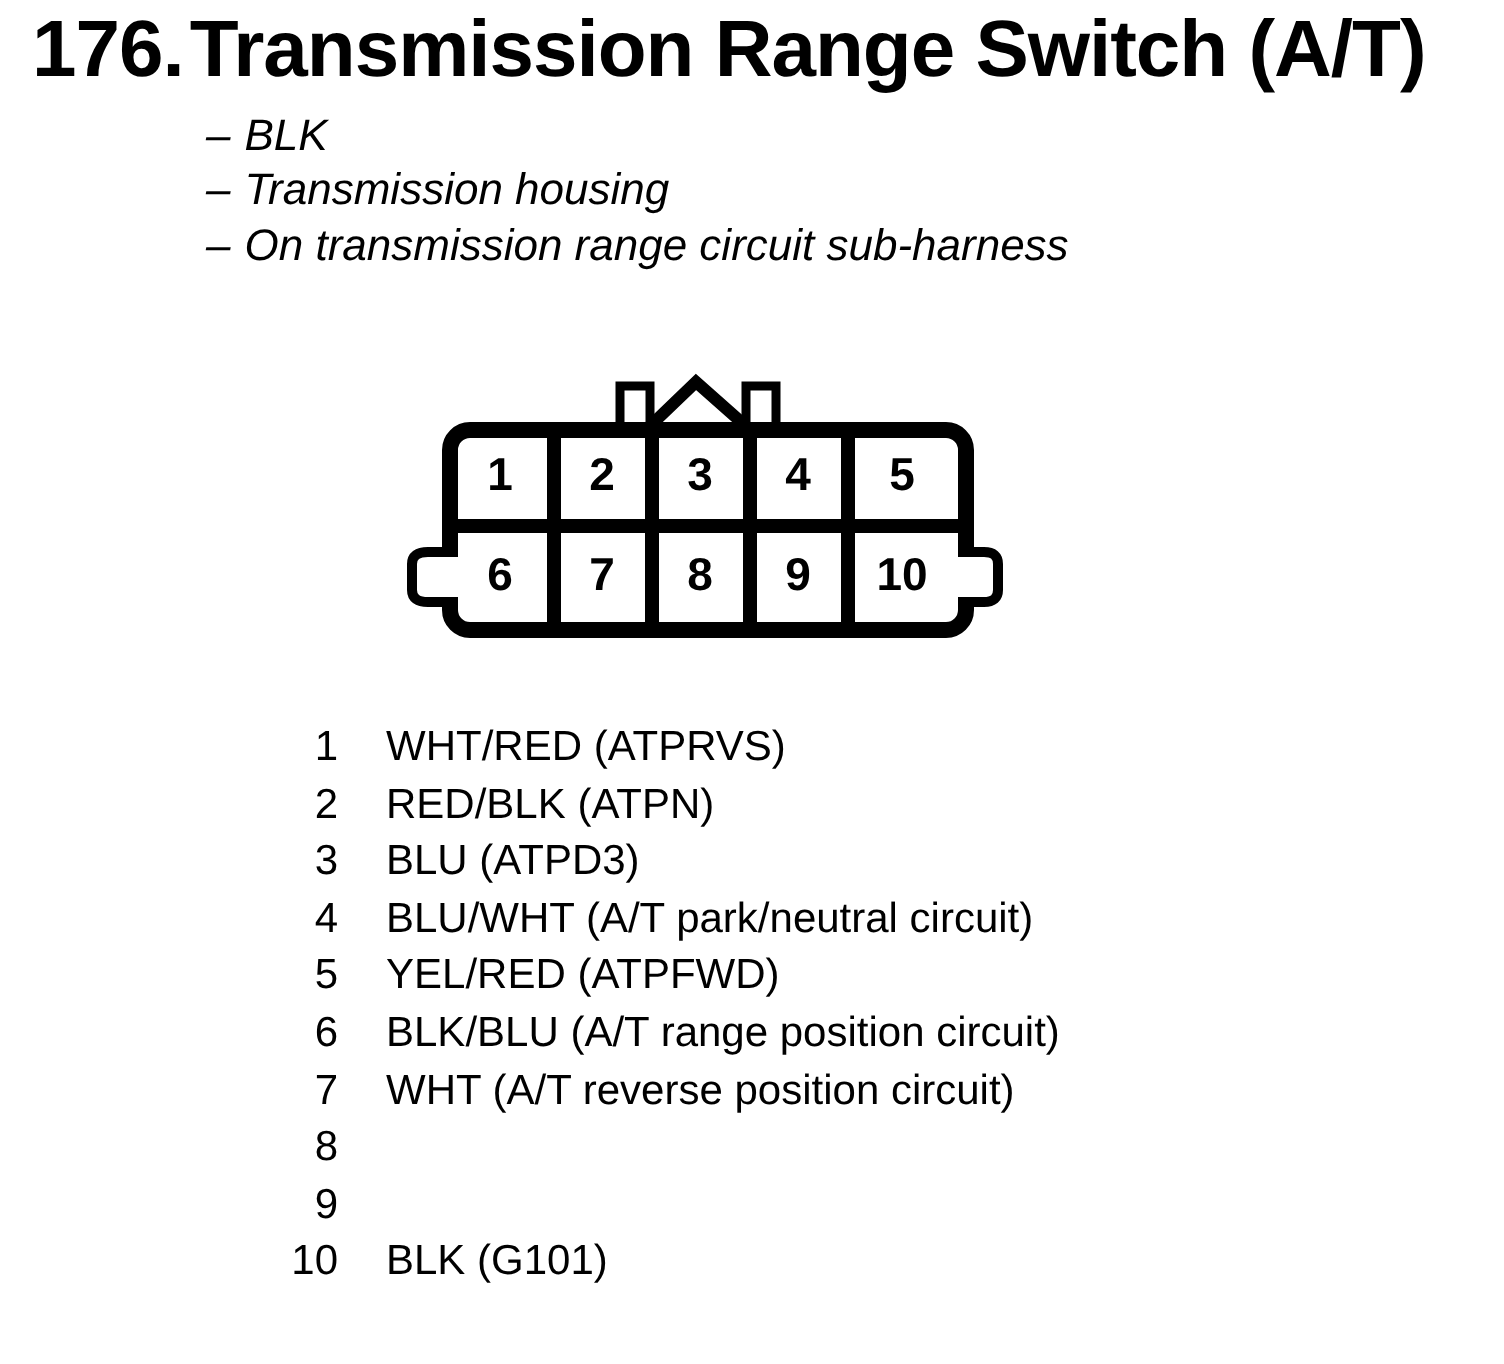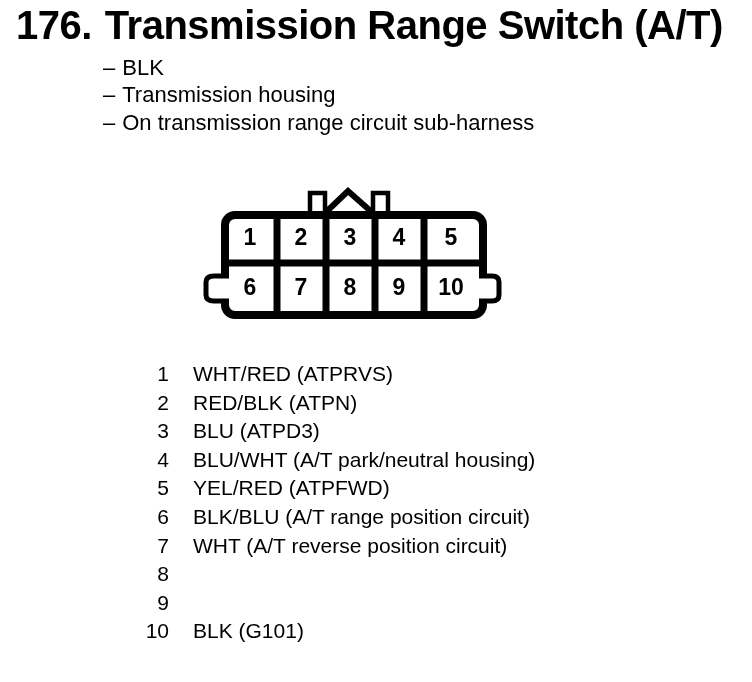--- a/index.html
+++ b/index.html
@@ -20,31 +20,32 @@
     position: absolute;
     left: 16px;
     top: 3px;
     font-size: 40px;
     font-weight: bold;
     letter-spacing: -0.5px;
     white-space: nowrap;
   }
   .title-num {
     display: inline-block;
-    margin-right: 13px;
+    margin-right: 3px;
   }
   .details {
     position: absolute;
     left: 103px;
     top: 54px;
     font-size: 22px;
     line-height: 27.3px;
   }
   .detail-row {
     white-space: nowrap;
+    font-style: italic;
   }
   .dash {
     display: inline-block;
     margin-right: 7px;
   }
   .connector-svg {
     position: absolute;
     left: 195px;
     top: 183px;
   }
@@ -134,21 +135,21 @@
     <div class="pin-row">
       <span class="pin-num">2</span>
       <span class="pin-label">RED/BLK (ATPN)</span>
     </div>
     <div class="pin-row">
       <span class="pin-num">3</span>
       <span class="pin-label">BLU (ATPD3)</span>
     </div>
     <div class="pin-row">
       <span class="pin-num">4</span>
-      <span class="pin-label">BLU/WHT (A/T park/neutral housing)</span>
+      <span class="pin-label">BLU/WHT (A/T park/neutral circuit)</span>
     </div>
     <div class="pin-row">
       <span class="pin-num">5</span>
       <span class="pin-label">YEL/RED (ATPFWD)</span>
     </div>
     <div class="pin-row">
       <span class="pin-num">6</span>
       <span class="pin-label">BLK/BLU (A/T range position circuit)</span>
     </div>
     <div class="pin-row">

